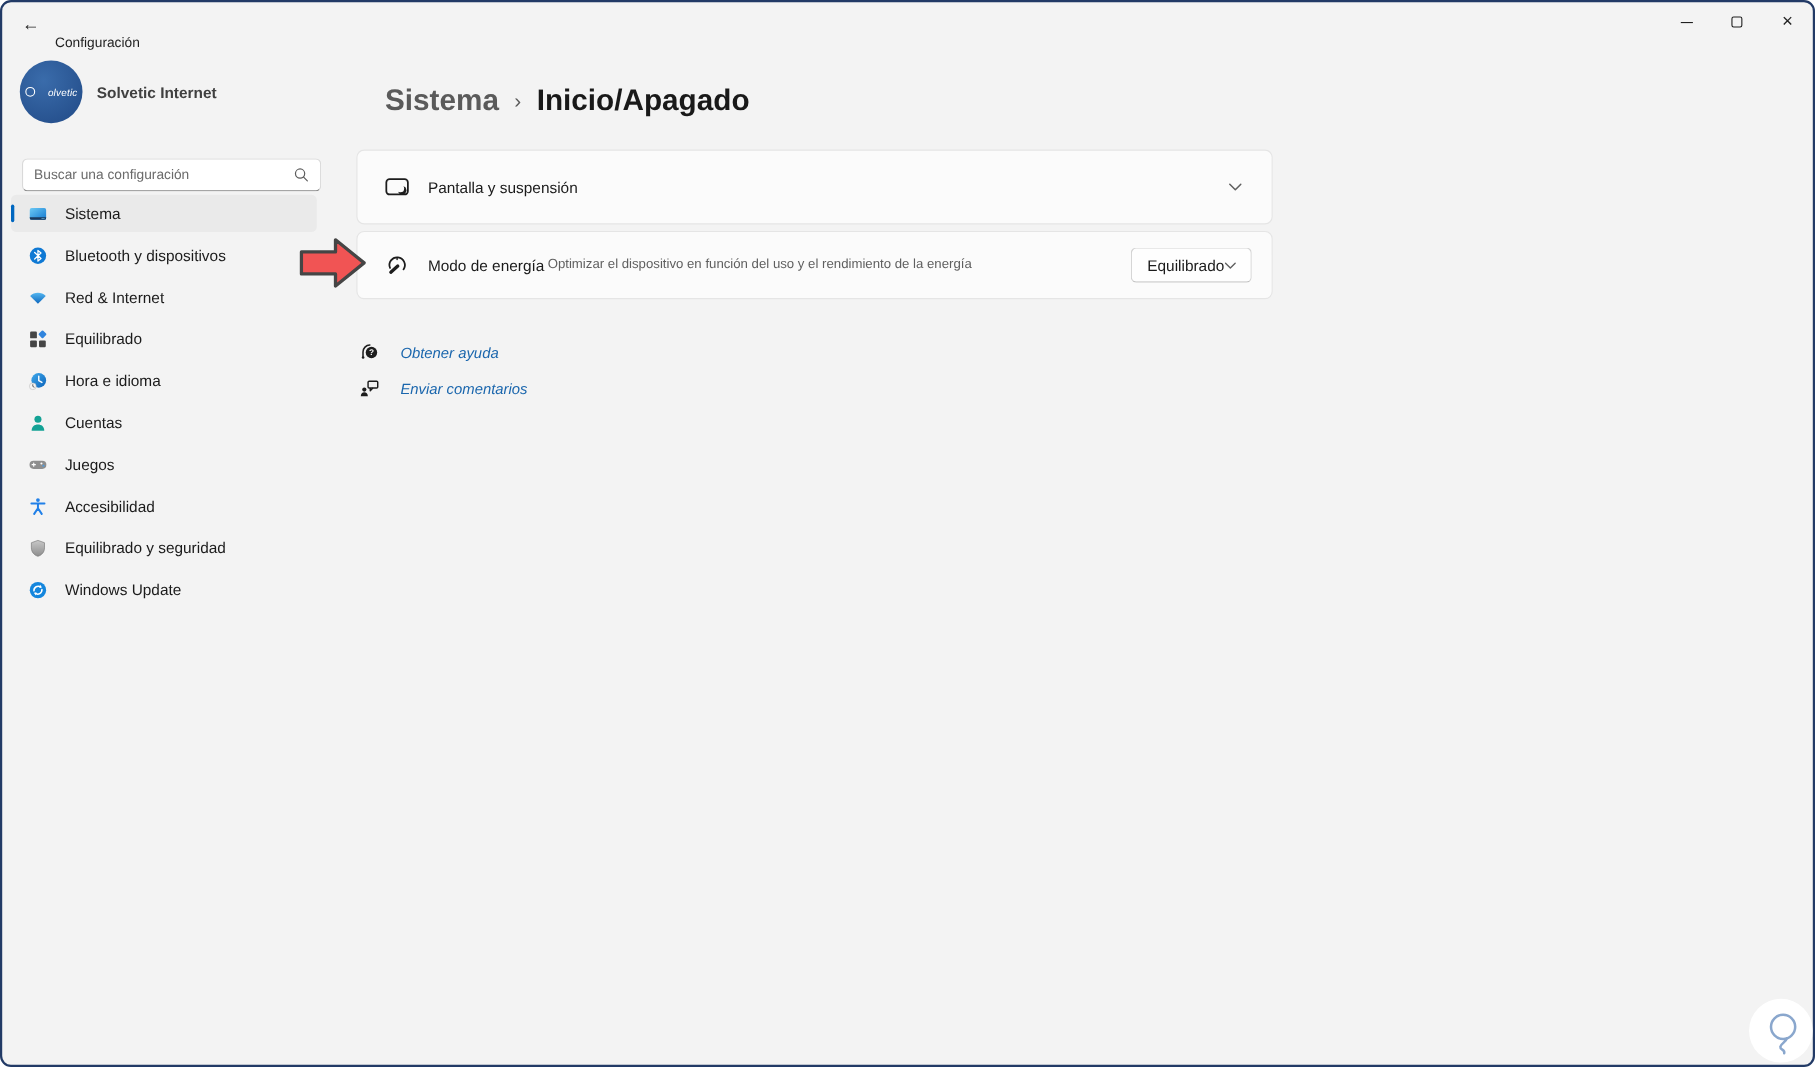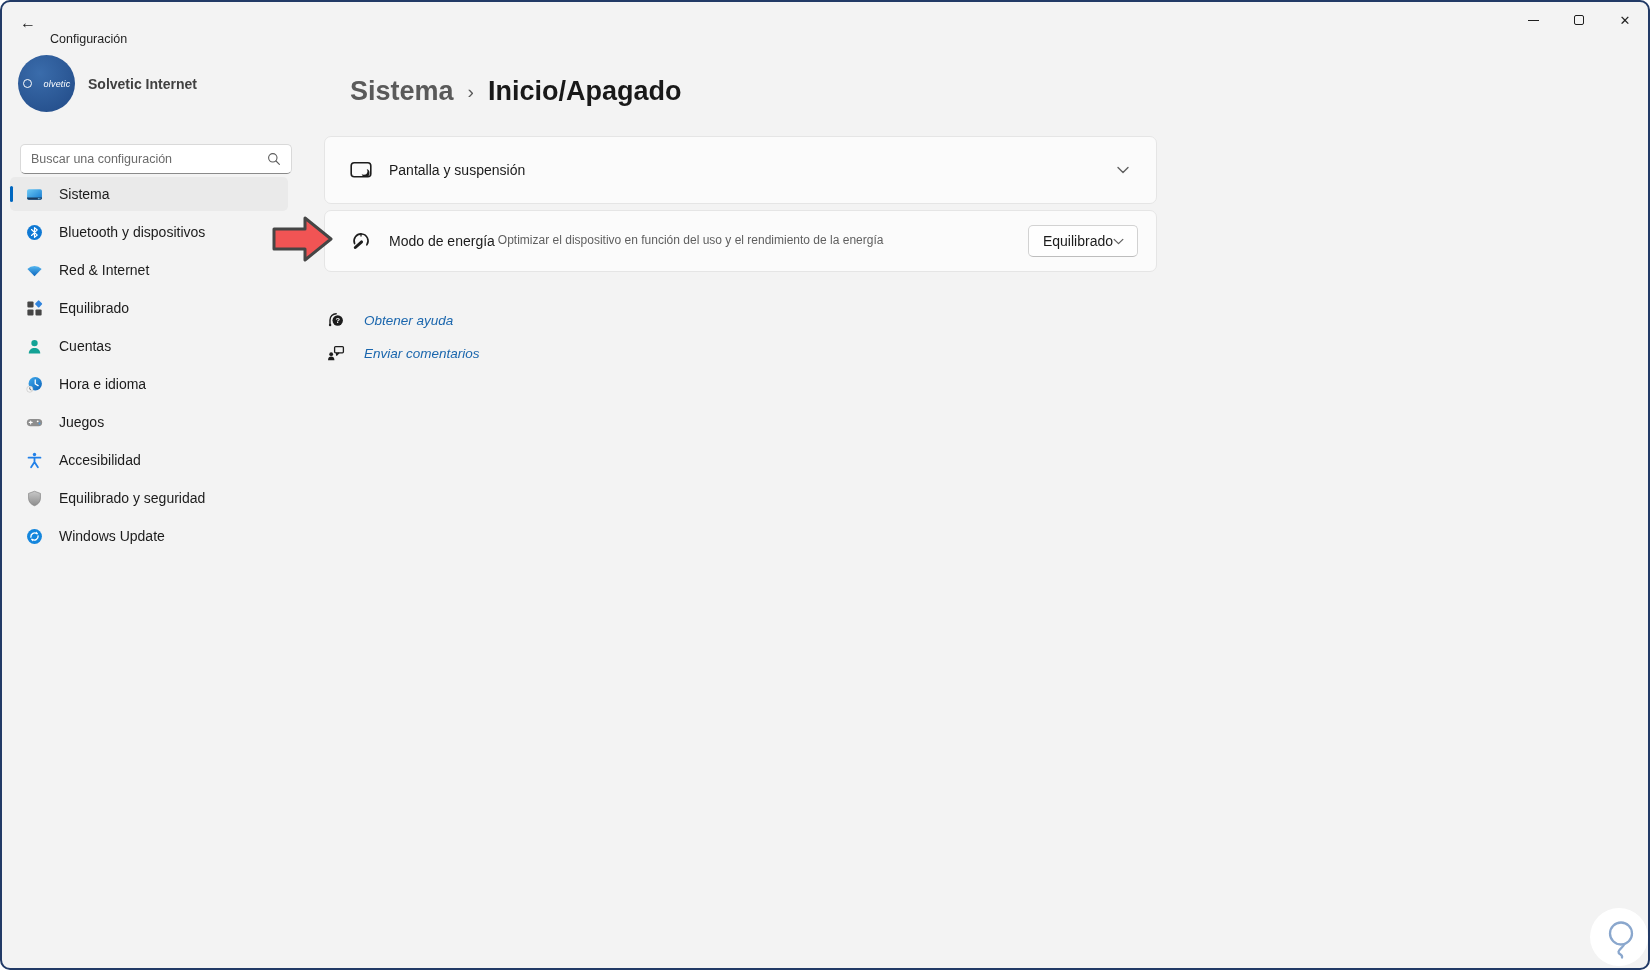--- a/index.html
+++ b/index.html
@@ -194,46 +194,46 @@
             <rect x="1.3" y="1.3" width="5.8" height="5.8" rx="1" fill="#454545"></rect>
             <rect x="1.3" y="8.9" width="5.8" height="5.8" rx="1" fill="#454545"></rect>
             <rect x="8.9" y="8.9" width="5.8" height="5.8" rx="1" fill="#454545"></rect>
             <rect x="9.3" y="1.1" width="5.2" height="5.2" rx="0.9" transform="rotate(45 11.9 3.7)" fill="#3084dd"></rect>
           </svg>
       </span>
       <span class="nav-label">Equilibrado</span>
     </div>
     <div class="nav-item">
       <span class="nav-icon">
-        <svg viewBox="0 0 16 16" fill="#13a295">
-            <circle cx="8" cy="4.8" r="3"></circle>
-            <path d="M2.6 14.6 C2.6 11.2 5 9.4 8 9.4 C11 9.4 13.4 11.2 13.4 14.6 Z"></path>
-          </svg>
-      </span>
-      <span class="nav-label">Cuentas</span>
-    </div>
-    <div class="nav-item">
-      <span class="nav-icon">
         <svg viewBox="0 0 16 16">
             <defs>
               <linearGradient id="gclk" x1="0" y1="0" x2="1" y2="1">
                 <stop offset="0" stop-color="#3fa9ec"></stop>
                 <stop offset="1" stop-color="#0c63ba"></stop>
               </linearGradient>
             </defs>
             <circle cx="8.7" cy="7.3" r="6.3" fill="url(#gclk)"></circle>
             <path d="M8.7 3.7 V7.5 L11.4 9.1" stroke="#fff" stroke-width="1.2" fill="none" stroke-linecap="round"></path>
             <circle cx="3.6" cy="12.4" r="2.9" fill="#f5f5f5" stroke="#bdbdbd" stroke-width="0.5"></circle>
             <path d="M3.6 11 V12.5 L4.7 13.1" stroke="#444" stroke-width="0.7" fill="none" stroke-linecap="round"></path>
           </svg>
       </span>
       <span class="nav-label">Hora e idioma</span>
     </div>
     <div class="nav-item">
       <span class="nav-icon">
+        <svg viewBox="0 0 16 16" fill="#13a295">
+            <circle cx="8" cy="4.8" r="3"></circle>
+            <path d="M2.6 14.6 C2.6 11.2 5 9.4 8 9.4 C11 9.4 13.4 11.2 13.4 14.6 Z"></path>
+          </svg>
+      </span>
+      <span class="nav-label">Cuentas</span>
+    </div>
+    <div class="nav-item">
+      <span class="nav-icon">
         <svg viewBox="0 0 16 16">
             <rect x="0.8" y="4.6" width="14.4" height="7" rx="3.5" fill="#8e8e8e"></rect>
             <path d="M4.4 6.5 v2.8 M3 7.9 h2.8" stroke="#fff" stroke-width="1" stroke-linecap="round"></path>
             <circle cx="11" cy="6.9" r="0.9" fill="#fff"></circle>
             <circle cx="12.7" cy="8.9" r="0.9" fill="#4e9de0"></circle>
           </svg>
       </span>
       <span class="nav-label">Juegos</span>
     </div>
     <div class="nav-item">

